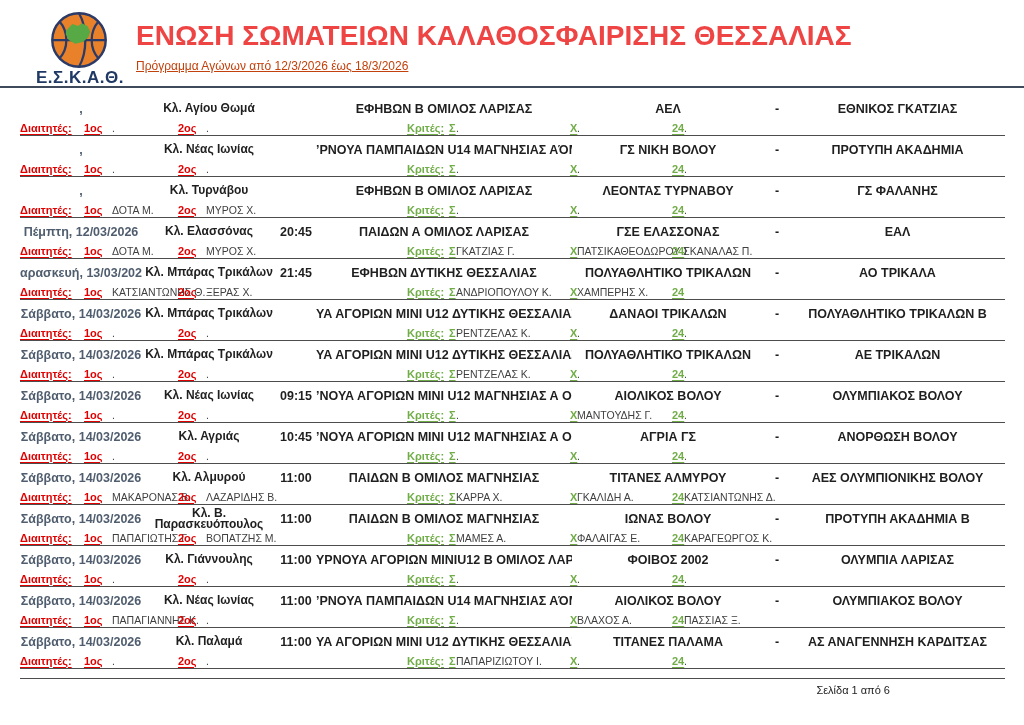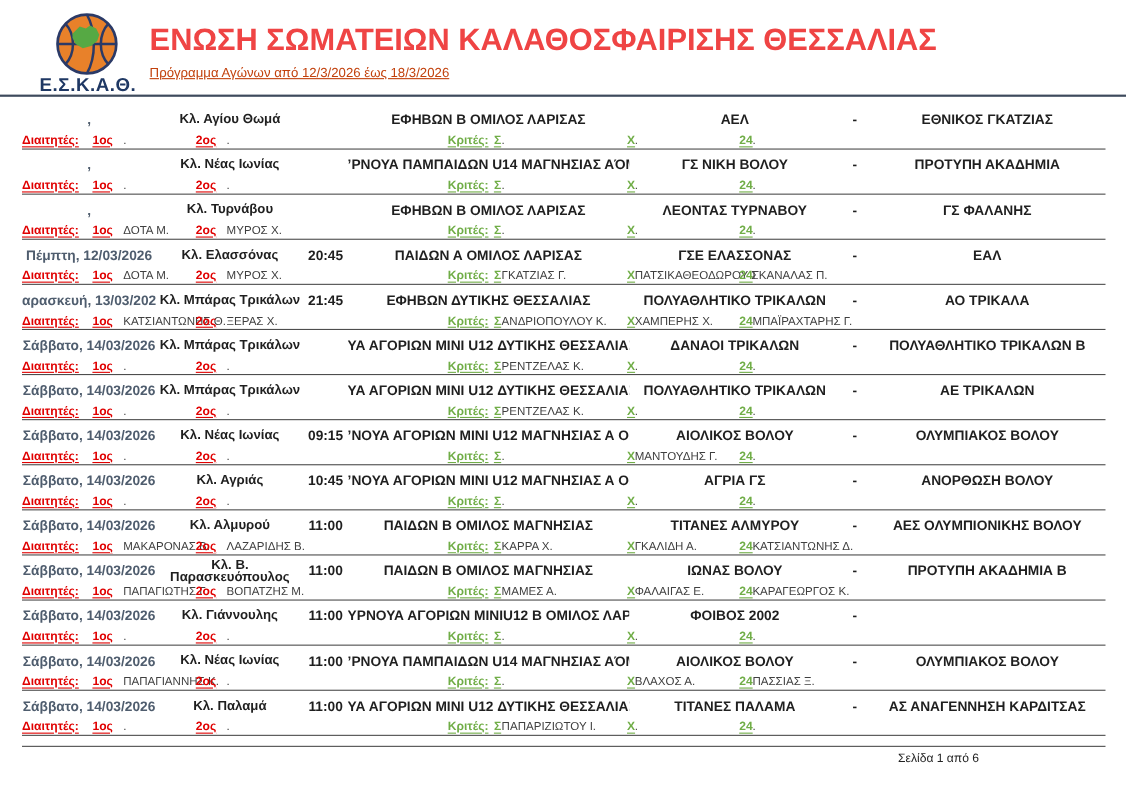--- a/index.html
+++ b/index.html
@@ -207,21 +207,20 @@
         <span class="lbl red w-r1">1ος</span>
         <span class="nm w-n1">ΚΑΤΣΙΑΝΤΩΝΗΣ Θ.</span>
         <span class="lbl red w-r2">2ος</span>
         <span class="nm w-n2">ΞΕΡΑΣ Χ.</span>
         <span class="lbl green w-kr">Κριτές:</span>
         <span class="lbl green w-s">Σ</span>
         <span class="nm w-ns">ΑΝΔΡΙΟΠΟΥΛΟΥ Κ.</span>
         <span class="lbl green w-x">Χ</span>
         <span class="nm w-nx">ΧΑΜΠΕΡΗΣ Χ.</span>
         <span class="lbl green w-24">24</span>
-        <span class="nm w-n24">ΜΠΑΪΡΑΧΤΑΡΗΣ Γ.</span>
       </div>
     </div>
 
     <div class="game">
       <div class="l1">
         <div class="c date">Σάββατο, 14/03/2026</div>
         <div class="c venue">Κλ. Μπάρας Τρικάλων</div>
         <div class="c time"></div>
         <div class="c cat">ΥΑ ΑΓΟΡΙΩΝ ΜΙΝΙ U12 ΔΥΤΙΚΗΣ ΘΕΣΣΑΛΙΑΣ Α΄</div>
         <div class="c home">ΔΑΝΑΟΙ ΤΡΙΚΑΛΩΝ</div>
@@ -375,20 +374,21 @@
     </div>
 
     <div class="game">
       <div class="l1">
         <div class="c date">Σάββατο, 14/03/2026</div>
         <div class="c venue">Κλ. Γιάννουλης</div>
         <div class="c time">11:00</div>
         <div class="c cat">ΥΡΝΟΥΑ ΑΓΟΡΙΩΝ MINIU12 Β ΟΜΙΛΟΣ ΛΑΡΙΣ</div>
         <div class="c home">ΦΟΙΒΟΣ 2002</div>
         <div class="c dash">-</div>
+        <div class="c away">ΟΛΥΜΠΙΑ ΛΑΡΙΣΑΣ</div>
       </div>
       <div class="l2">
         <span class="lbl red w-ref">Διαιτητές:</span>
         <span class="lbl red w-r1">1ος</span>
         <span class="nm w-n1">.</span>
         <span class="lbl red w-r2">2ος</span>
         <span class="nm w-n2">.</span>
         <span class="lbl green w-kr">Κριτές:</span>
         <span class="lbl green w-s">Σ</span>
         <span class="nm w-ns">.</span>

